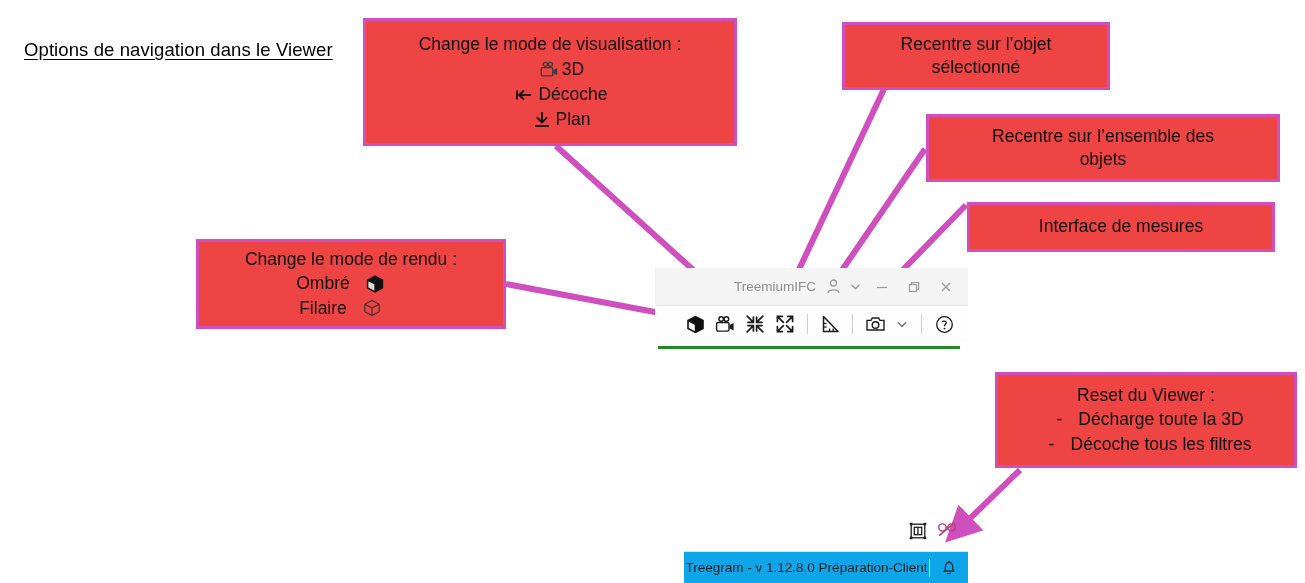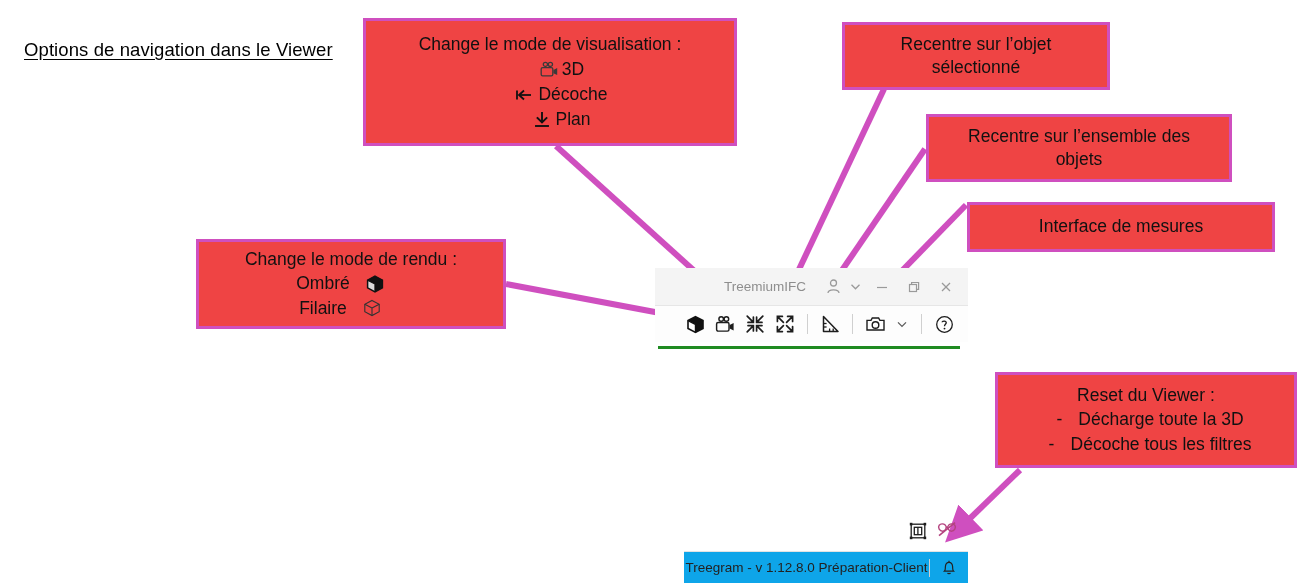--- a/index.html
+++ b/index.html
@@ -92,21 +92,21 @@
     background:#f4f4f4;
     display:flex;
     align-items:center;
     justify-content:flex-end;
     padding-right:6px;
     box-sizing:border-box;
   }
   .titlebar .appname{
     font-size:13.5px;
     color:#8e8e8e;
-    margin-right:16px;
+    margin-right:6px;
     white-space:nowrap;
   }
   .tb-btn{
     width:32px;height:26px;
     display:flex;align-items:center;justify-content:center;
     color:#9a9a9a;
   }
   .tb-btn.sm{width:22px;}
 
   .toolbar{
@@ -261,21 +261,21 @@
         </svg>
       </span>
     </div>
   </div>
 
   <div class="callout" id="c-robj" style="left:842px;top:22px;width:268px;height:68px;">
     <div class="ln">Recentre sur l’objet</div>
     <div class="ln">sélectionné</div>
   </div>
 
-  <div class="callout" id="c-rens" style="left:926px;top:114px;width:306px;height:68px;">
+  <div class="callout" id="c-rens" style="left:926px;top:114px;width:354px;height:68px;">
     <div class="ln">Recentre sur l’ensemble des</div>
     <div class="ln">objets</div>
   </div>
 
   <div class="callout" id="c-mes" style="left:967px;top:202px;width:308px;height:38px;">
     <div class="ln">Interface de mesures</div>
   </div>
 
   <div class="callout" id="c-reset" style="left:995px;top:372px;width:302px;height:96px;">
     <div class="ln">Reset du Viewer :</div>

